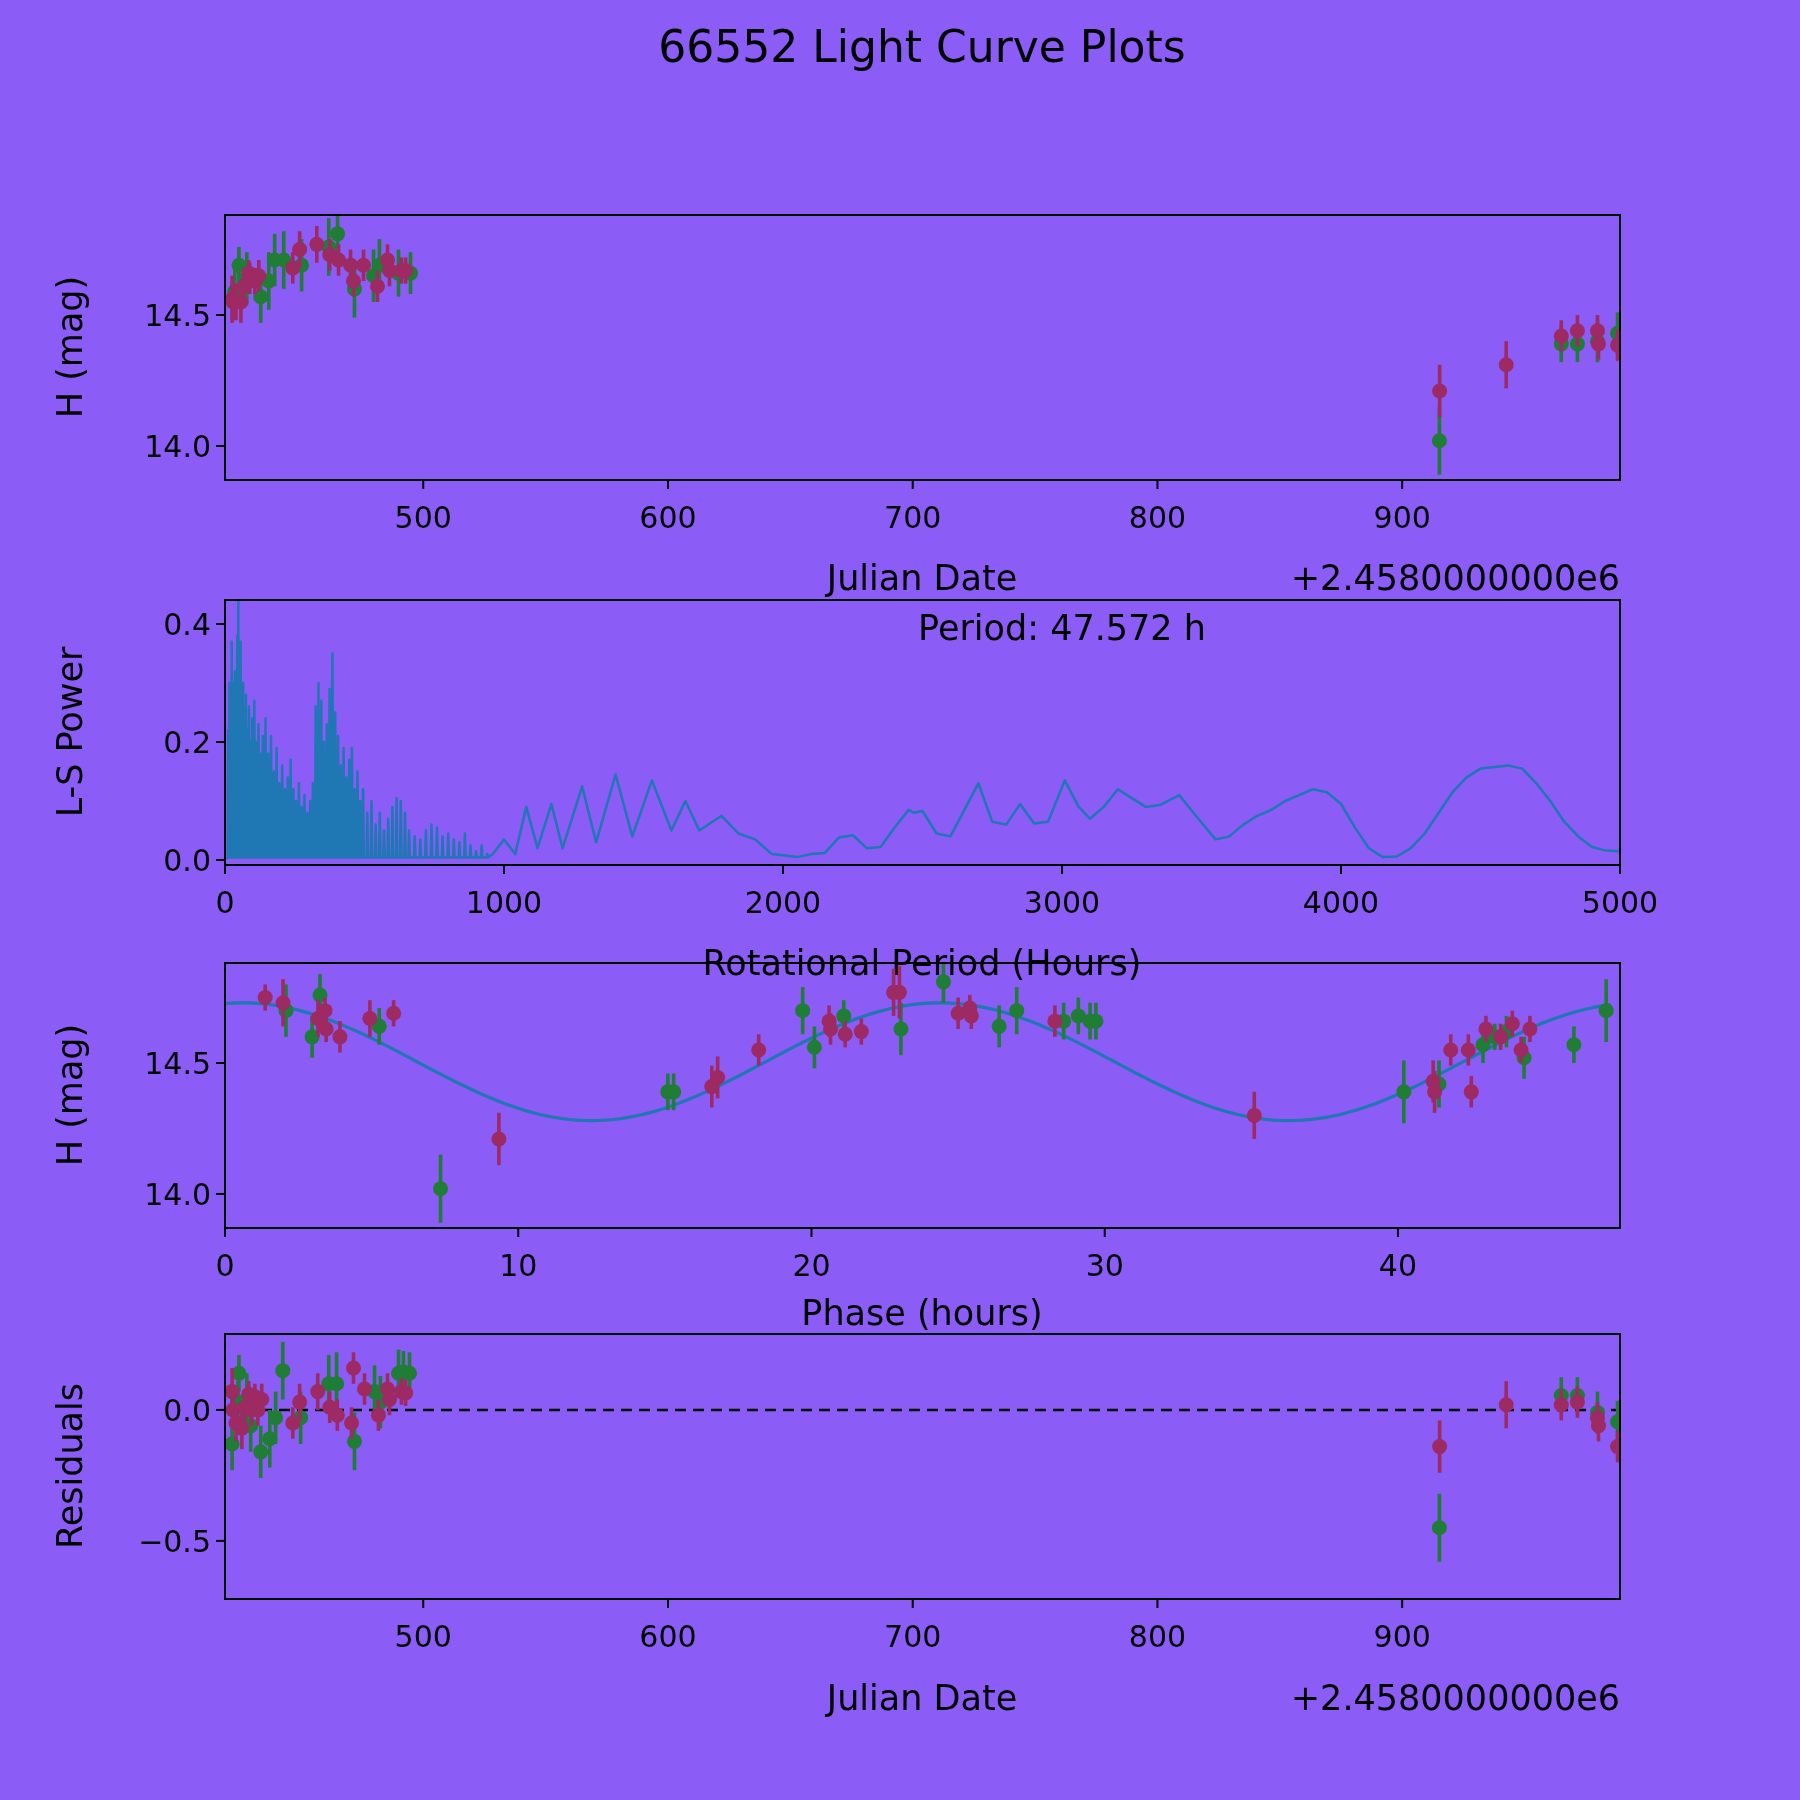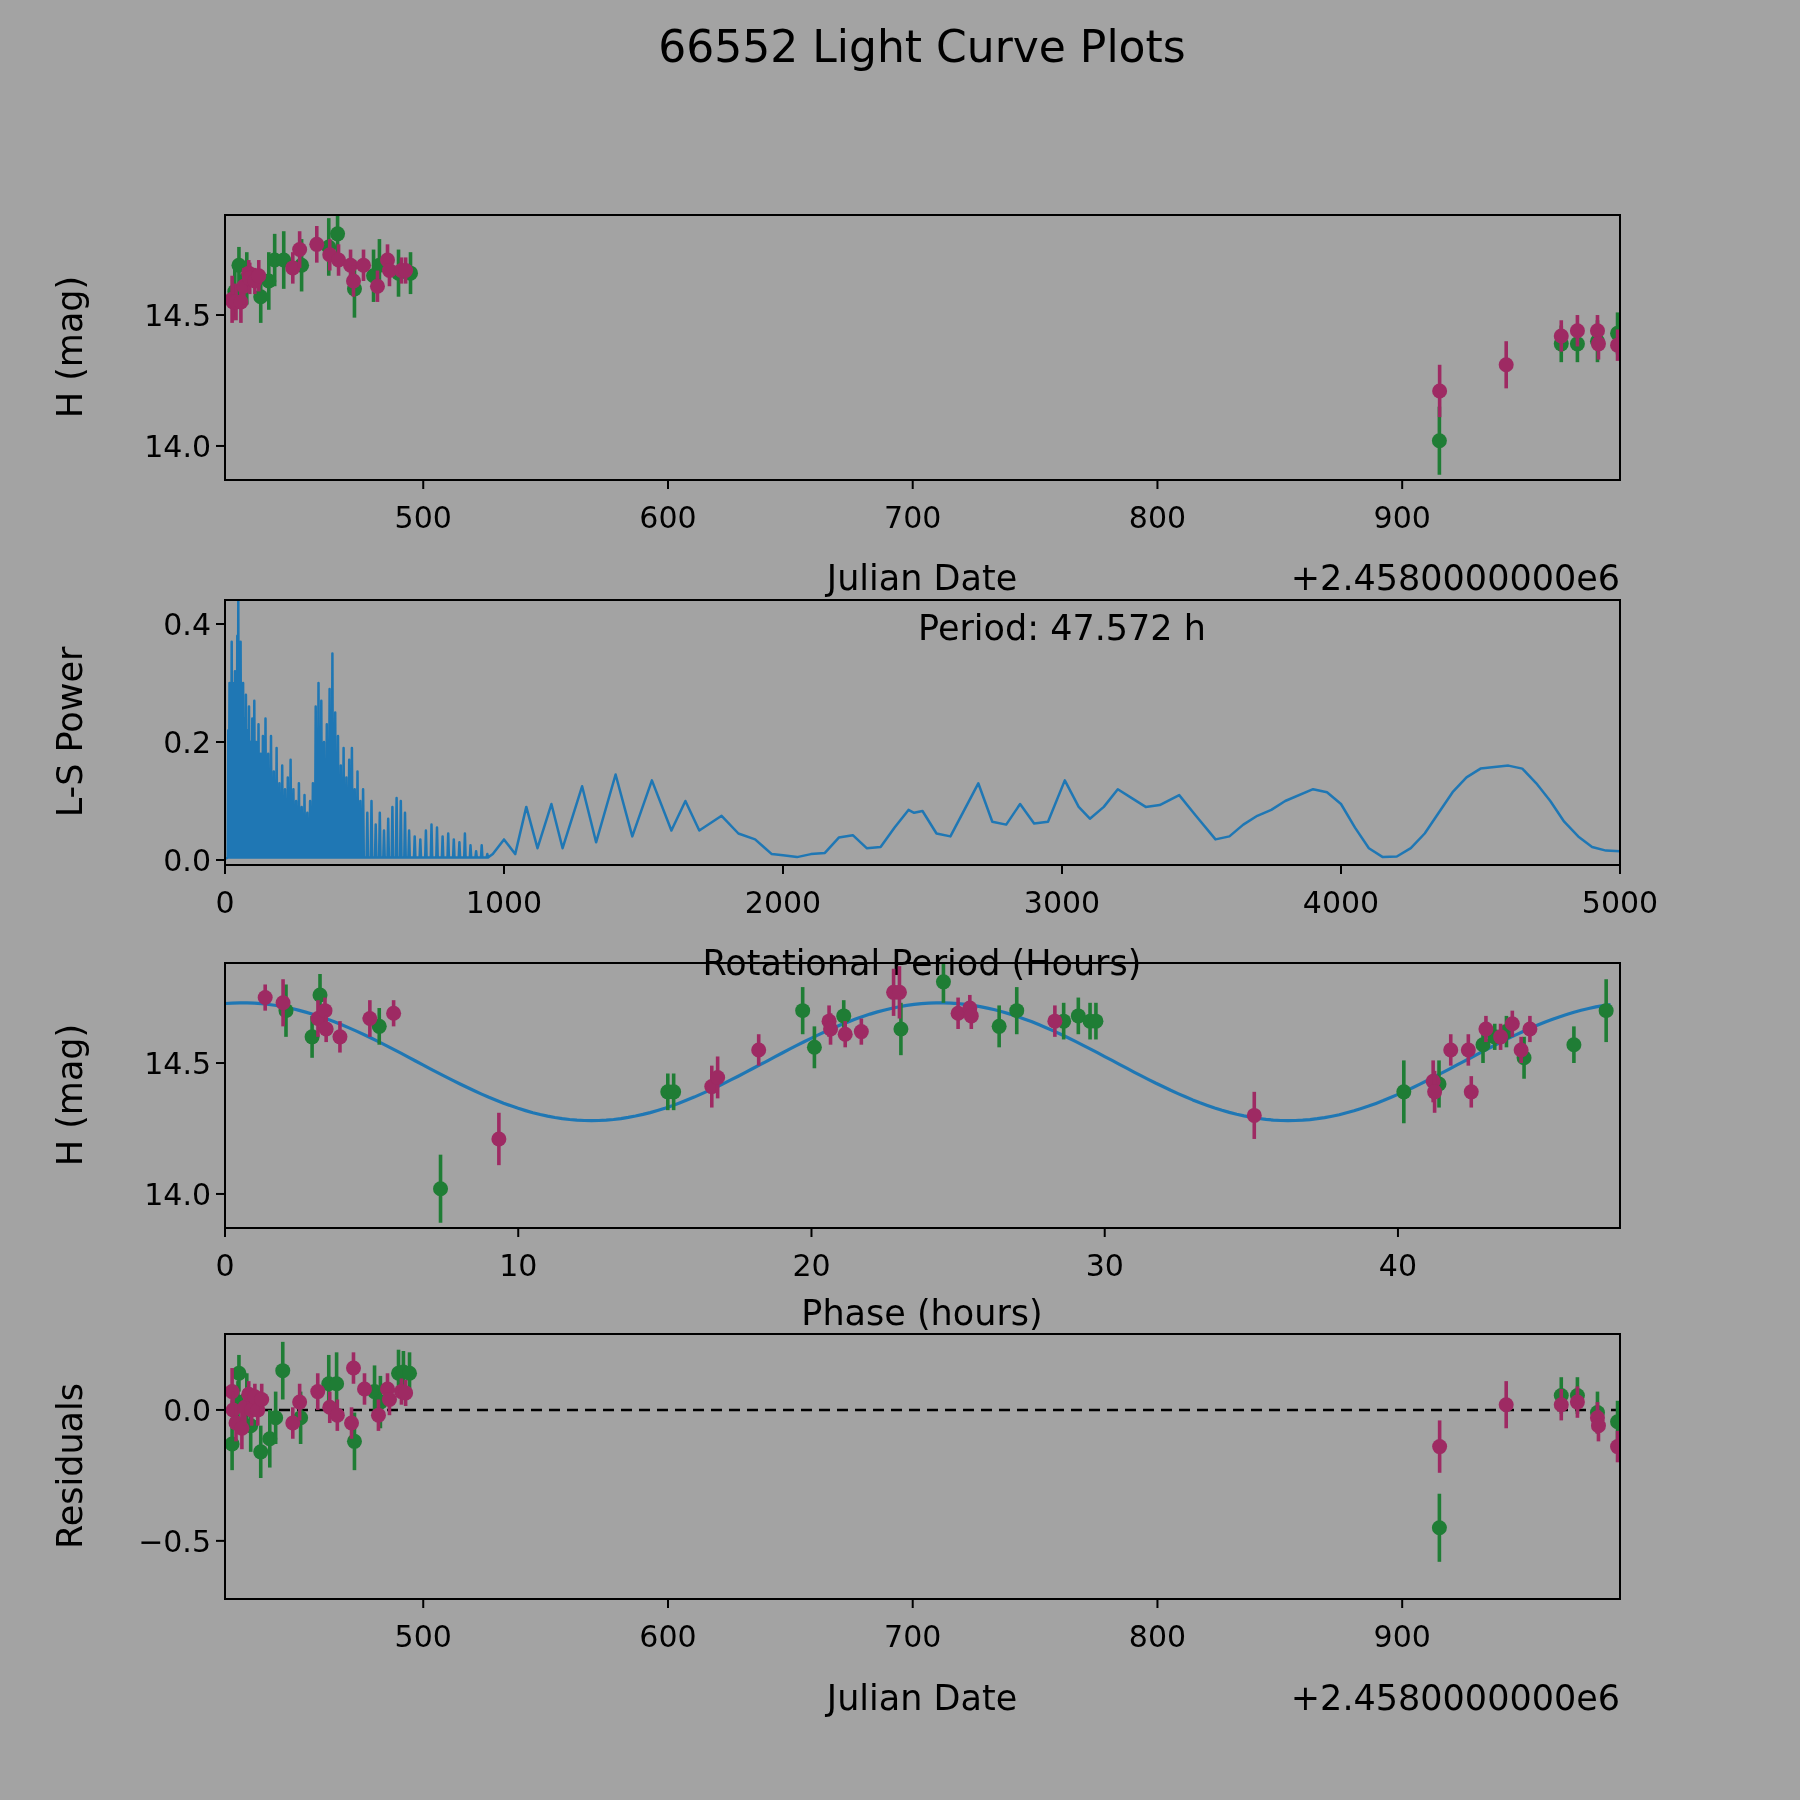--- a/index.html
+++ b/index.html
@@ -1,16 +1,16 @@
 <!DOCTYPE html>
 <html><head>
 <meta charset="utf-8">
 <style>
   html,body{margin:0;padding:0;background:#ffffff;}
-  #fig-wrap{width:1800px;height:1800px;position:relative;background:#a3a3a3;
+  #fig-wrap{width:1800px;height:1800px;position:relative;background:#8b5cf6;
             font-family:"DejaVu Sans", sans-serif;}
   svg text{font-family:"DejaVu Sans", sans-serif;fill:#000000;}
   .spine{fill:none;stroke:#000;stroke-width:2;}
   .title{font-size:44px;}
   .axlabel{font-size:35px;}
   .ticklabel{font-size:30px;}
   .annot{font-size:35px;}
 </style>
 </head>
 <body>

